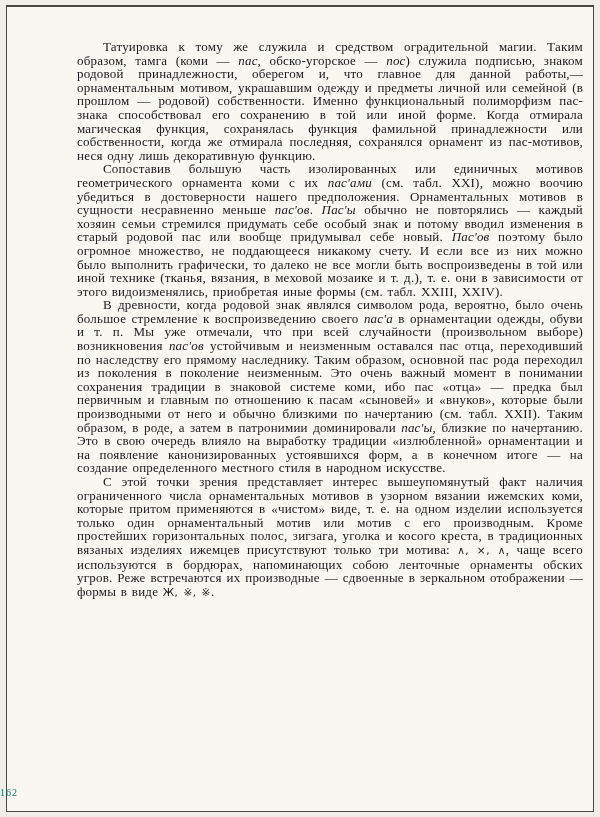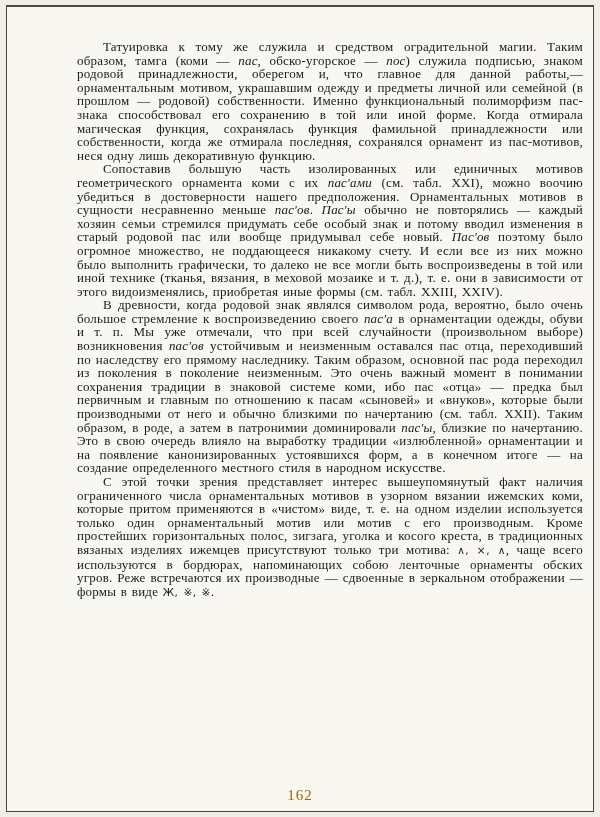--- a/index.html
+++ b/index.html
@@ -42,24 +42,24 @@
   .symbol {
     font-family: "DejaVu Sans", sans-serif;
     font-size: 10.5px;
     letter-spacing: 0.5px;
     white-space: nowrap;
   }
   .page-number {
     position: absolute;
     left: 0; right: 0;
     top: 787px;
-    text-align: center;
-    font-size: 15px;
+    text-align: left;
+    font-size: 10px;
     letter-spacing: 1px;
-    color: #a16207;
+    color: #0f766e;
   }
 </style>
 </head>
 <body>
 
 <div class="page">
   <div class="scan-frame"></div>
 
   <div class="text-block">
     <p><span>Татуировка к тому же служила и средством оградительной магии. Таким образом, тамга (коми — </span><span class="italic">пас</span><span>, обско-угорское — </span><span class="italic">пос</span><span>) служила подписью, знаком родовой принадлежности, оберегом и, что главное для данной работы,— орнаментальным мотивом, украшавшим одежду и предметы личной или семейной (в прошлом — родовой) собственности. Именно функциональный полиморфизм пас-знака способствовал его сохранению в той или иной форме. Когда отмирала магическая функция, сохранялась функция фамильной принадлежности или собственности, когда же отмирала последняя, сохранялся орнамент из пас-мотивов, неся одну лишь декоративную функцию.</span></p>

